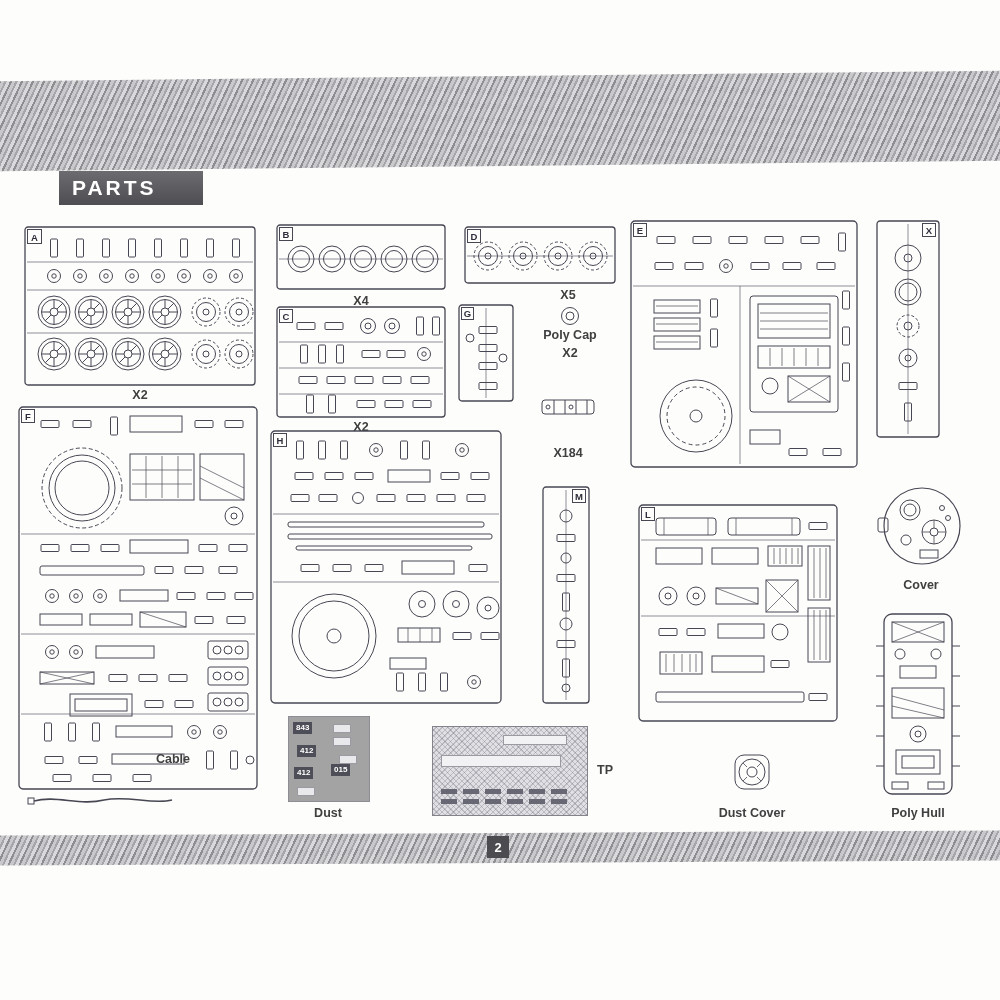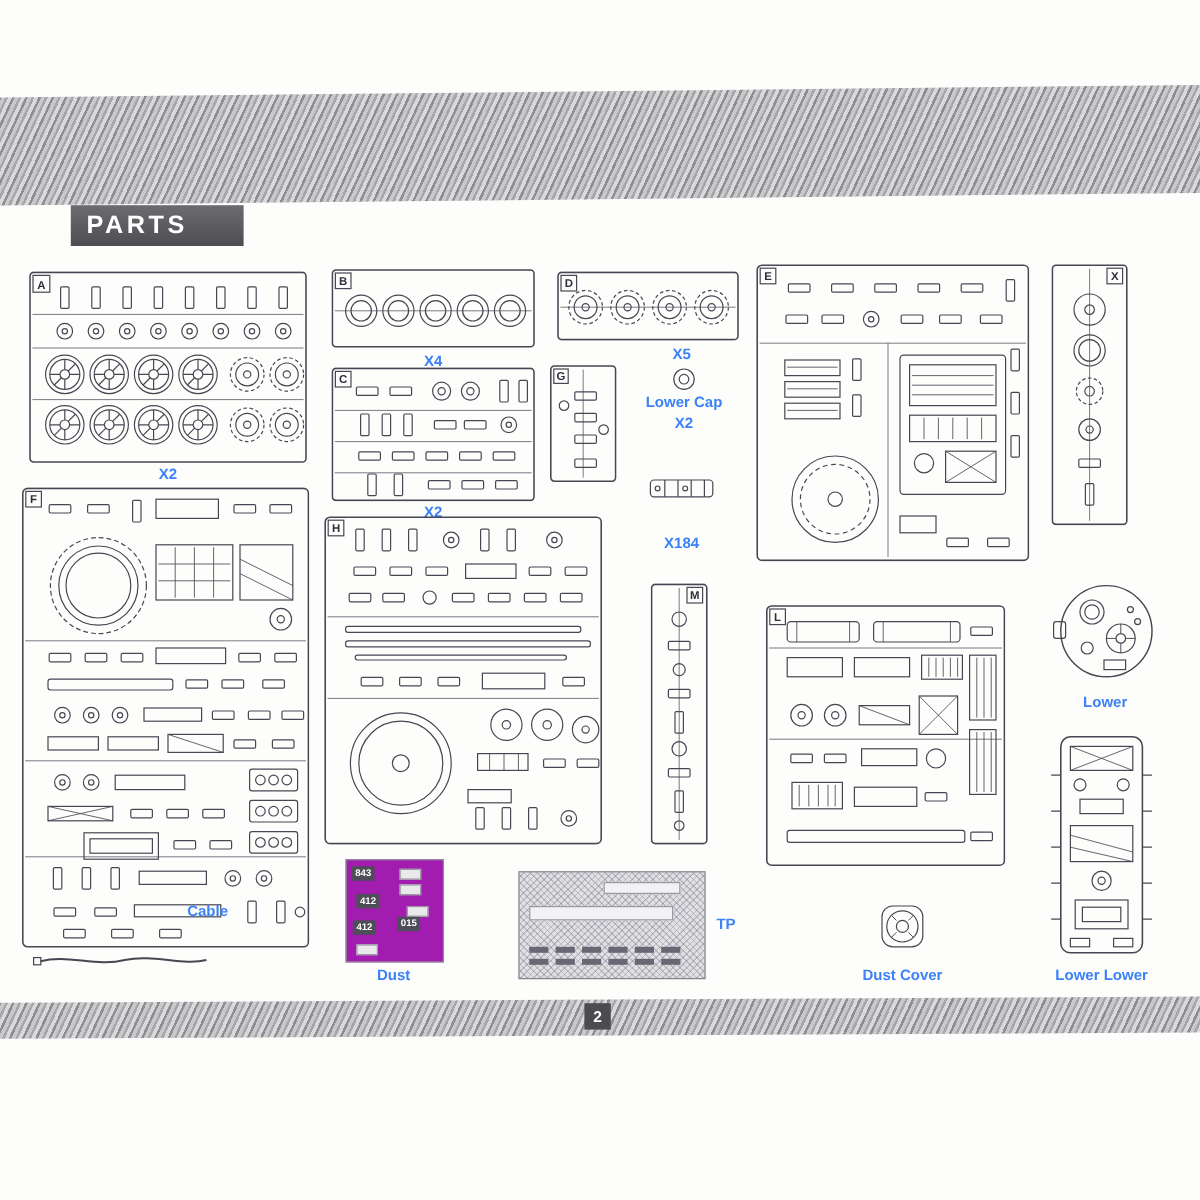--- a/index.html
+++ b/index.html
@@ -21,25 +21,25 @@
     display:flex;align-items:center;padding-left:13px;margin-left:29px;
   }
   .page-num{
     position:absolute;left:487px;top:836px;width:22px;height:22px;
     background:#4c4c50;color:#fff;font-size:13px;font-weight:bold;
     display:flex;align-items:center;justify-content:center;
   }
   svg.art{position:absolute;stroke:#474754;fill:none;stroke-width:1;}
   svg.art text{fill:#2e2e3a;stroke:none;font:bold 9.5px "Liberation Sans",sans-serif;text-anchor:middle;}
   .qty,.item-label{
-    position:absolute;color:#3b82f6;font-size:12.5px;font-weight:bold;text-align:center;
+    position:absolute;color:#404040;font-size:12.5px;font-weight:bold;text-align:center;
   }
   .decal{
     position:absolute;left:288px;top:716px;width:80px;height:84px;
-    background:#a21caf;border:1px solid #8d8d95;
+    background:#a3a3a3;border:1px solid #8d8d95;
   }
   .chip{position:absolute;font:bold 8px "Liberation Sans",sans-serif;line-height:1;padding:2px 3px;}
   .chip.dark{background:#4e4e58;color:#fff;}
   .chip.light{background:#e9e9eb;border:1px solid #9a9aa2;width:16px;height:7px;padding:0;}
   .tp{
     position:absolute;left:432px;top:726px;width:154px;height:88px;border:1px solid #83838c;
     background:
       repeating-linear-gradient(45deg,rgba(100,100,112,.3) 0 1px,transparent 1px 4px),
       repeating-linear-gradient(-45deg,rgba(100,100,112,.3) 0 1px,transparent 1px 4px),
       #e0e0e4;
@@ -207,21 +207,21 @@
       <use href="#part-a" x="30" y="62"></use>
       <use href="#part-a" x="30" y="82"></use>
     <circle cx="12" cy="34" r="4"></circle>
       <circle cx="45" cy="54" r="4"></circle>
   </svg>
 
   <svg class="art" style="left:558px;top:304px" width="24" height="24">
     <circle cx="12" cy="12" r="8.5"></circle>
       <circle cx="12" cy="12" r="4"></circle>
   </svg>
-  <div class="item-label" style="left:528px;top:328px;width:84px">Lower Cap</div>
+  <div class="item-label" style="left:528px;top:328px;width:84px">Poly Cap</div>
   <div class="qty" style="left:528px;top:346px;width:84px">X2</div>
 
   <svg class="art" style="left:540px;top:396px" width="58" height="22">
     <rect x="2" y="4" width="52" height="14" rx="3"></rect>
     <line x1="14" y1="4" x2="14" y2="18"></line>
       <line x1="25" y1="4" x2="25" y2="18"></line>
       <line x1="36" y1="4" x2="36" y2="18"></line>
       <line x1="47" y1="4" x2="47" y2="18"></line>
     <circle cx="8" cy="11" r="2"></circle>
       <circle cx="31" cy="11" r="2"></circle>
@@ -521,21 +521,21 @@
       <circle cx="58" cy="54" r="4"></circle>
     <line x1="58" y1="42" x2="58" y2="50" stroke-width=".8"></line>
       <line x1="58" y1="58" x2="58" y2="66" stroke-width=".8"></line>
     <line x1="46" y1="54" x2="54" y2="54" stroke-width=".8"></line>
       <line x1="62" y1="54" x2="70" y2="54" stroke-width=".8"></line>
     <circle cx="30" cy="62" r="5"></circle>
     <rect x="44" y="72" width="18" height="8"></rect>
     <circle cx="66" cy="30" r="2.5"></circle>
       <circle cx="72" cy="40" r="2.5"></circle>
   </svg>
-  <div class="item-label" style="left:874px;top:578px;width:94px">Lower</div>
+  <div class="item-label" style="left:874px;top:578px;width:94px">Cover</div>
 
   <svg class="art" style="left:874px;top:610px" width="88" height="190">
     <rect x="10" y="4" width="68" height="180" rx="8" stroke-width="1.3"></rect>
     <line x1="2" y1="36" x2="10" y2="36"></line>
       <line x1="78" y1="36" x2="86" y2="36"></line>
     <line x1="2" y1="66" x2="10" y2="66"></line>
       <line x1="78" y1="66" x2="86" y2="66"></line>
     <line x1="2" y1="96" x2="10" y2="96"></line>
       <line x1="78" y1="96" x2="86" y2="96"></line>
     <line x1="2" y1="126" x2="10" y2="126"></line>
@@ -551,21 +551,21 @@
     <rect x="18" y="78" width="52" height="30"></rect>
     <line x1="18" y1="86" x2="70" y2="100" stroke-width=".7"></line>
       <line x1="18" y1="96" x2="70" y2="108" stroke-width=".7"></line>
     <circle cx="44" cy="124" r="8"></circle>
       <circle cx="44" cy="124" r="3"></circle>
     <rect x="22" y="140" width="44" height="24"></rect>
       <rect x="28" y="146" width="32" height="12"></rect>
     <rect x="18" y="172" width="16" height="7"></rect>
       <rect x="54" y="172" width="16" height="7"></rect>
   </svg>
-  <div class="item-label" style="left:856px;top:806px;width:124px">Lower Lower</div>
+  <div class="item-label" style="left:856px;top:806px;width:124px">Poly Hull</div>
 
   <div class="decal">
     <span class="chip dark" style="left:4px;top:5px">843</span>
     <span class="chip light" style="left:44px;top:7px"></span>
     <span class="chip light" style="left:44px;top:20px"></span>
     <span class="chip dark" style="left:8px;top:28px">412</span>
     <span class="chip light" style="left:50px;top:38px"></span>
     <span class="chip dark" style="left:5px;top:50px">412</span>
     <span class="chip dark" style="left:42px;top:47px">015</span>
     <span class="chip light" style="left:8px;top:70px"></span>

